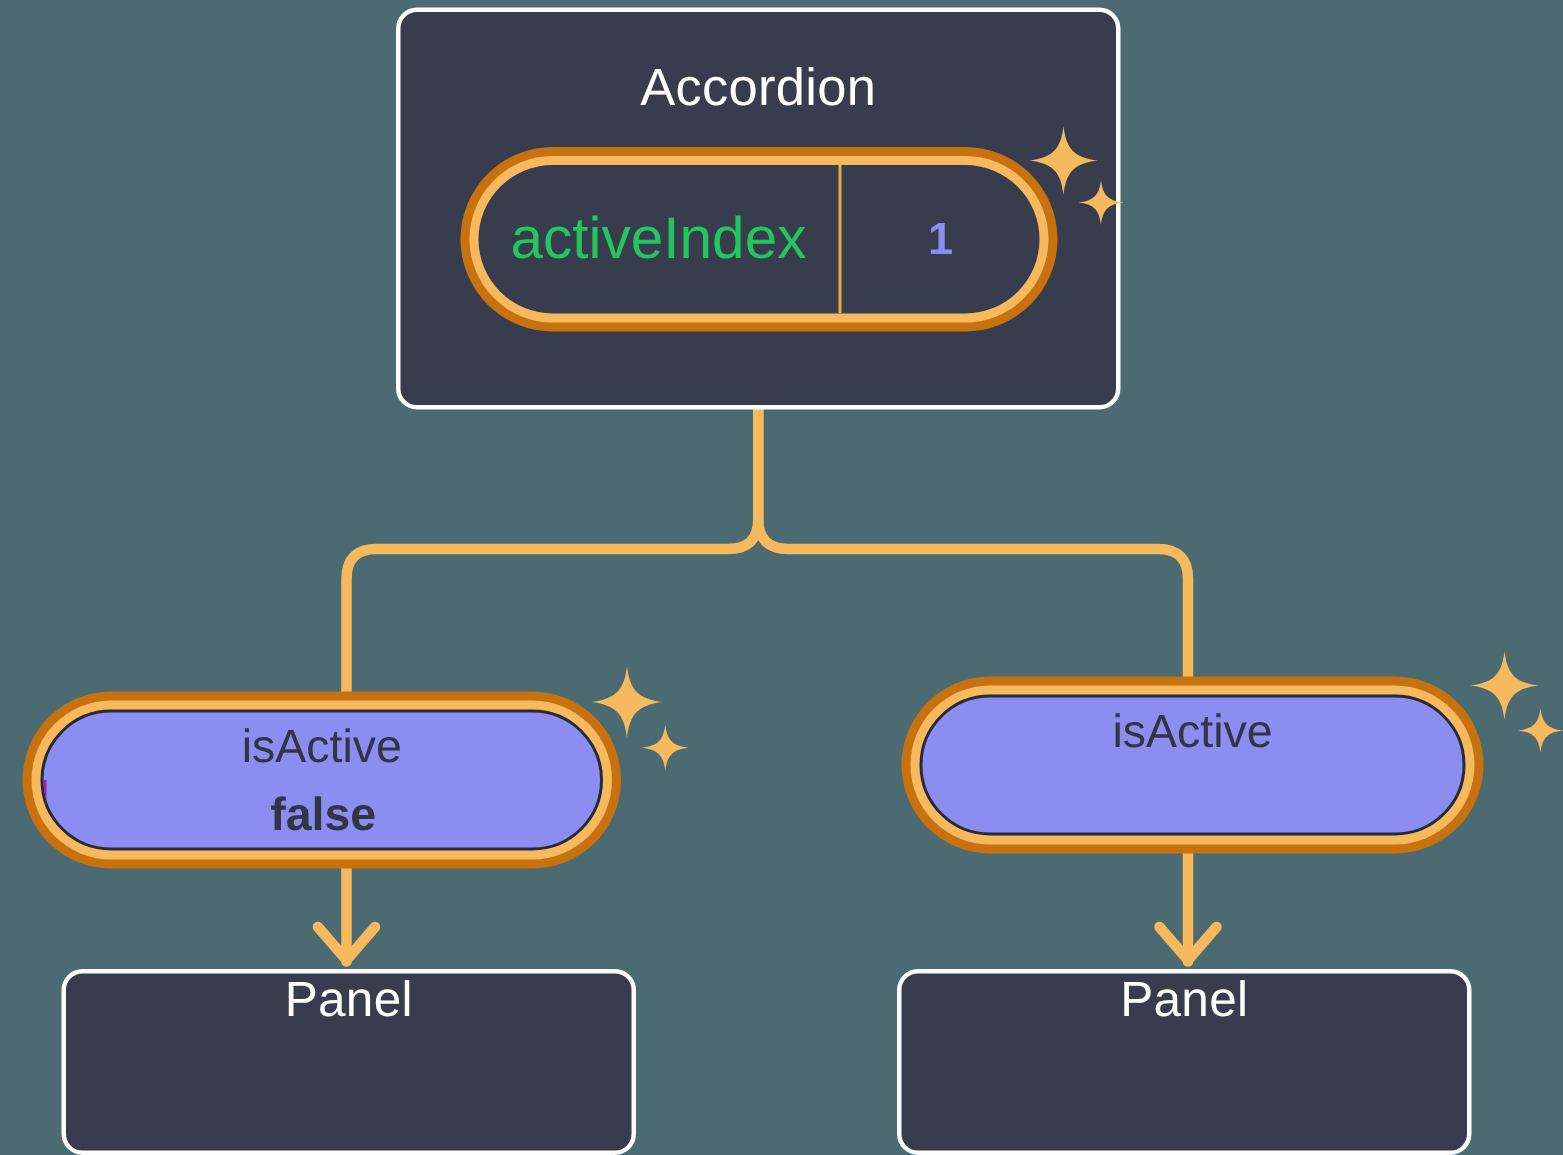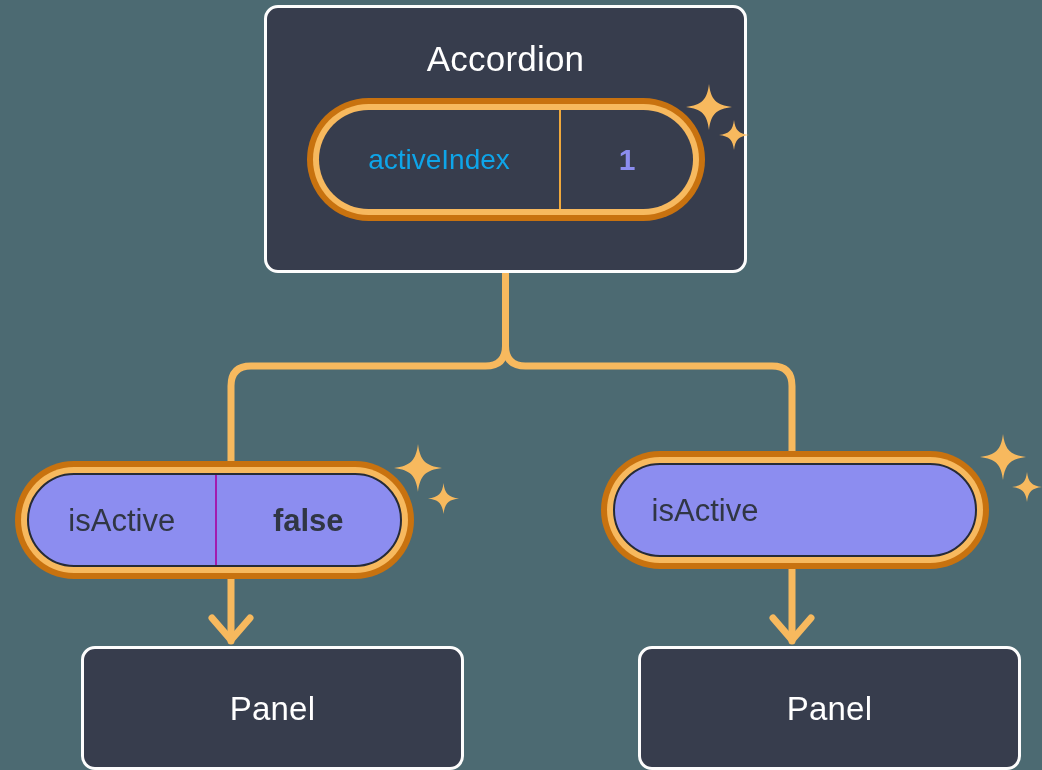--- a/index.html
+++ b/index.html
@@ -36,22 +36,21 @@
     position: absolute;
     box-sizing: border-box;
     background: #373d4d;
     border: 3px solid #fdfdfd;
     border-radius: 14px;
     display: flex;
     align-items: flex-start;
     justify-content: center;
   }
   .node-box.panel-box {
-    align-items: center;
-    margin-left: 40px;
+    align-items: flex-start;
   }
   .node-title {
     color: #ffffff;
     font-size: 35px;
     font-weight: 400;
     letter-spacing: 0.2px;
     line-height: 1;
   }
   #node-accordion {
     left: 264px;
@@ -109,37 +108,38 @@
     line-height: 1;
     white-space: nowrap;
   }
 
   
   .pill.dark .pill-body {
     background: #373d4d;
     border: none;
   }
   .pill.dark .pill-key {
-    color: #0ea5e9;
-    font-size: 28px;
+    color: #22c55e;
+    font-size: 39px;
     font-weight: 400;
     flex: 0 0 240px;
   }
   .pill.dark .pill-val {
     color: #8c8df0;
     font-size: 30px;
     font-weight: 700;
     flex: 1;
     border-left: 2px solid #f0a93c;
   }
 
   
   .pill.purple .pill-body {
     background: #8c8df0;
     border: 2px solid #262b36;
+    flex-direction: column;
   }
   .pill.purple .pill-key {
     color: #303644;
     font-size: 31px;
     font-weight: 400;
     flex: 0 0 50%;
   }
   .pill.purple .pill-val {
     color: #303644;
     font-size: 31px;

